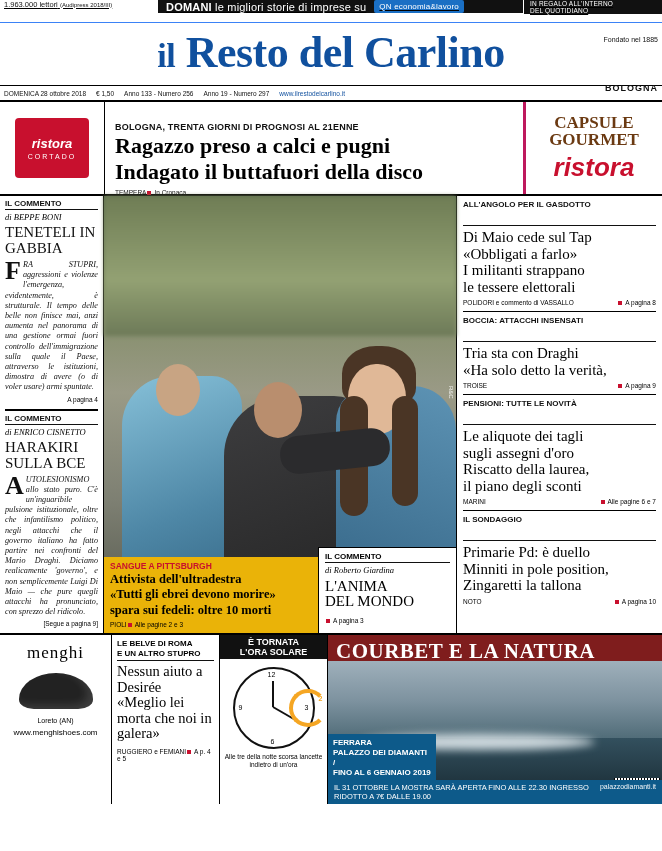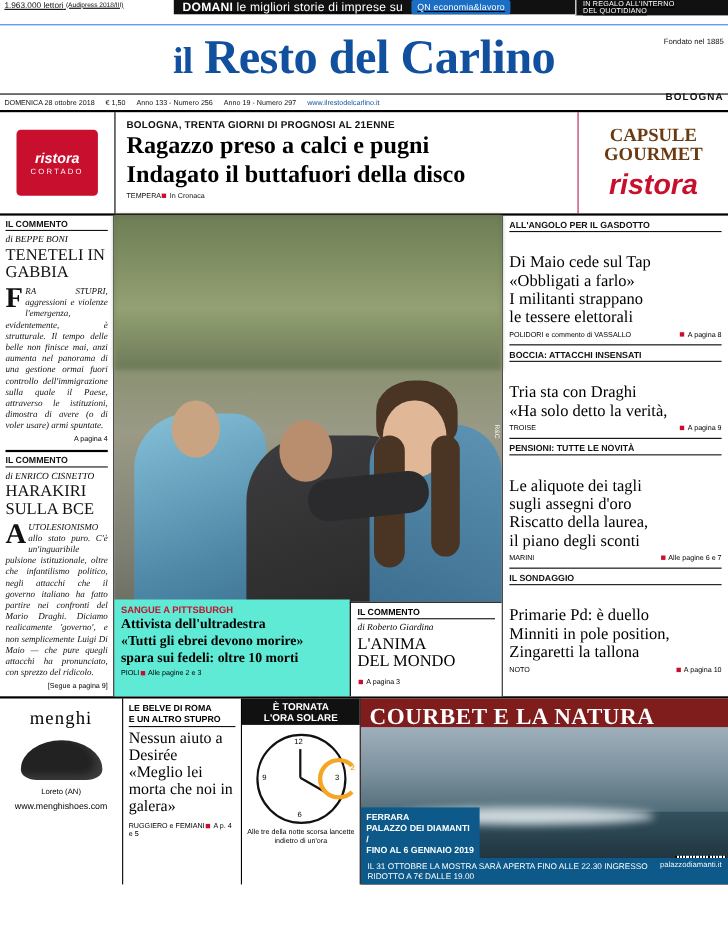--- a/index.html
+++ b/index.html
@@ -46,21 +46,21 @@
   .datebar .seg{white-space:nowrap;}
   .datebar .site{color:#10509e;}
 
   
   .promorow{height:92px;display:flex;border-bottom:2px solid #000;}
   .promo-left{width:104px;border-right:1px solid #000;display:flex;align-items:center;justify-content:center;}
   .ristora-box{width:74px;height:60px;background:#c8102e;border-radius:4px;display:flex;flex-direction:column;
     align-items:center;justify-content:center;}
   .ristora-box .rb1{font-family:"Liberation Sans",sans-serif;color:#fff;font-size:13px;font-weight:bold;font-style:italic;}
   .ristora-box .rb2{font-family:"Liberation Sans",sans-serif;color:#fff;font-size:7px;letter-spacing:2px;margin-top:2px;}
-  .promo-mid{flex:1;padding:6px 10px 0 10px;border-right:1px solid #be185d;}
+  .promo-mid{flex:1;padding:20px 10px 0 10px;border-right:3px solid #be185d;}
   .kicker{font-family:"Liberation Sans",sans-serif;font-size:9px;font-weight:bold;color:#111;letter-spacing:.2px;}
   .promo-h{font-family:"Liberation Serif",serif;font-size:22px;font-weight:bold;line-height:24px;margin-top:2px;color:#000;}
   .promo-foot{margin-top:5px;font-family:"Liberation Sans",sans-serif;font-size:6.5px;color:#111;}
   .promo-foot .sq{display:inline-block;width:4px;height:4px;background:#c8102e;margin:0 3px 0 1px;}
   .promo-right{width:136px;display:flex;flex-direction:column;align-items:center;justify-content:center;}
   .cg{font-family:"Liberation Serif",serif;font-size:17px;font-weight:bold;color:#6b3a12;line-height:17px;text-align:center;}
   .ristora-red{font-family:"Liberation Sans",sans-serif;font-size:26px;font-style:italic;font-weight:bold;color:#c8102e;margin-top:4px;}
 
   
   .body{display:flex;height:437px;border-bottom:2px solid #000;}
@@ -97,38 +97,38 @@
 
   .strage{position:absolute;left:14px;top:22px;color:#fff;font-family:"Liberation Sans",sans-serif;
     font-weight:bold;font-style:italic;line-height:44px;text-shadow:1px 2px 5px rgba(0,0,0,.55);}
   .strage .l1{font-size:48px;letter-spacing:-1px;display:block;}
   .strage .l2{font-size:30px;display:block;margin-left:66px;line-height:30px;}
   .strage .l3{font-size:48px;display:block;letter-spacing:-1px;}
   .photocredit{position:absolute;right:2px;top:190px;font-size:6px;color:#fff;
     font-family:"Liberation Sans",sans-serif;writing-mode:vertical-rl;opacity:.85;}
 
   .capt{position:absolute;left:0;bottom:0;width:214px;background:rgba(255,255,255,.0);}
-  .capt-box{background:#5eead4;padding:4px 6px 17px;}
+  .capt-box{background:#eab308;padding:4px 6px 5px;}
   .capt-k{font-family:"Liberation Sans",sans-serif;font-size:8.5px;font-weight:bold;color:#c8102e;}
   .capt-h{font-family:"Liberation Serif",serif;font-size:12.5px;font-weight:bold;line-height:13.5px;margin-top:2px;}
   .capt-f{font-family:"Liberation Sans",sans-serif;font-size:6.5px;margin-top:4px;}
   .capt-f .sq{display:inline-block;width:4px;height:4px;background:#c8102e;margin:0 3px 0 1px;}
 
   .op-box{position:absolute;right:0;bottom:0;width:138px;background:#fff;border-left:1px solid #000;
     border-top:1px solid #000;padding:4px 6px;box-sizing:border-box;height:86px;}
   .op-lab{font-family:"Liberation Sans",sans-serif;font-size:8px;font-weight:bold;border-bottom:1px solid #111;padding-bottom:1px;}
   .op-auth{font-family:"Liberation Serif",serif;font-style:italic;font-size:8.5px;margin:2px 0 4px;}
   .op-title{font-family:"Liberation Serif",serif;font-size:15px;line-height:15px;}
   .op-ref{font-family:"Liberation Sans",sans-serif;font-size:6.5px;margin-top:8px;}
   .op-ref .sq{display:inline-block;width:4px;height:4px;background:#c8102e;margin:0 3px 0 1px;}
 
   
   .story{padding:4px 0 5px;}
   .story .s-kick{font-family:"Liberation Sans",sans-serif;font-size:8px;font-weight:bold;color:#111;
-    border-bottom:1px solid #111;padding-bottom:1px;margin-bottom:20px;}
+    border-bottom:1px solid #111;padding-bottom:16px;margin-bottom:3px;}
   .story .s-h{font-family:"Liberation Serif",serif;font-size:15px;line-height:16.5px;color:#000;}
   .story .s-f{font-family:"Liberation Sans",sans-serif;font-size:6.5px;margin-top:4px;display:flex;justify-content:space-between;}
   .story .s-f .sq{display:inline-block;width:4px;height:4px;background:#c8102e;margin:0 3px 0 1px;}
   .sep{border-top:1px solid #000;}
 
   
   .bottom{height:auto;display:flex;}
   .b-ad{width:112px;border-right:1px solid #000;padding:4px;box-sizing:border-box;text-align:center;}
   .menghi{font-family:"Liberation Serif",serif;font-size:17px;letter-spacing:1px;margin-top:4px;}
   .shoe{width:74px;height:36px;background:#222;border-radius:40px 40px 16px 16px/28px 28px 10px 10px;margin:10px auto 8px;

